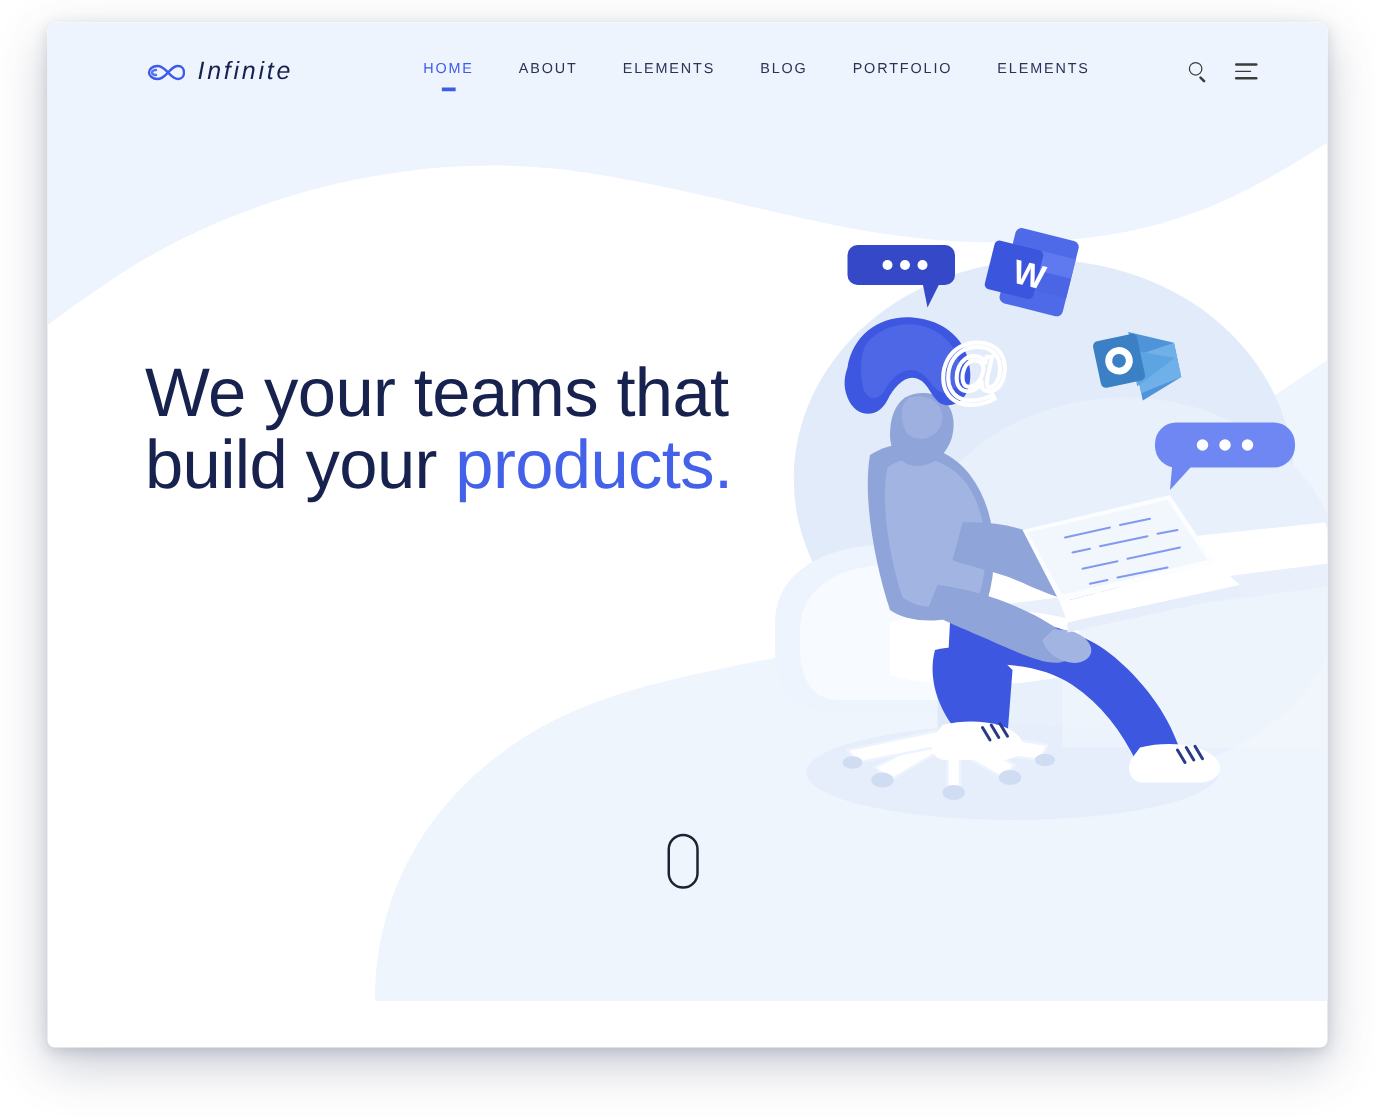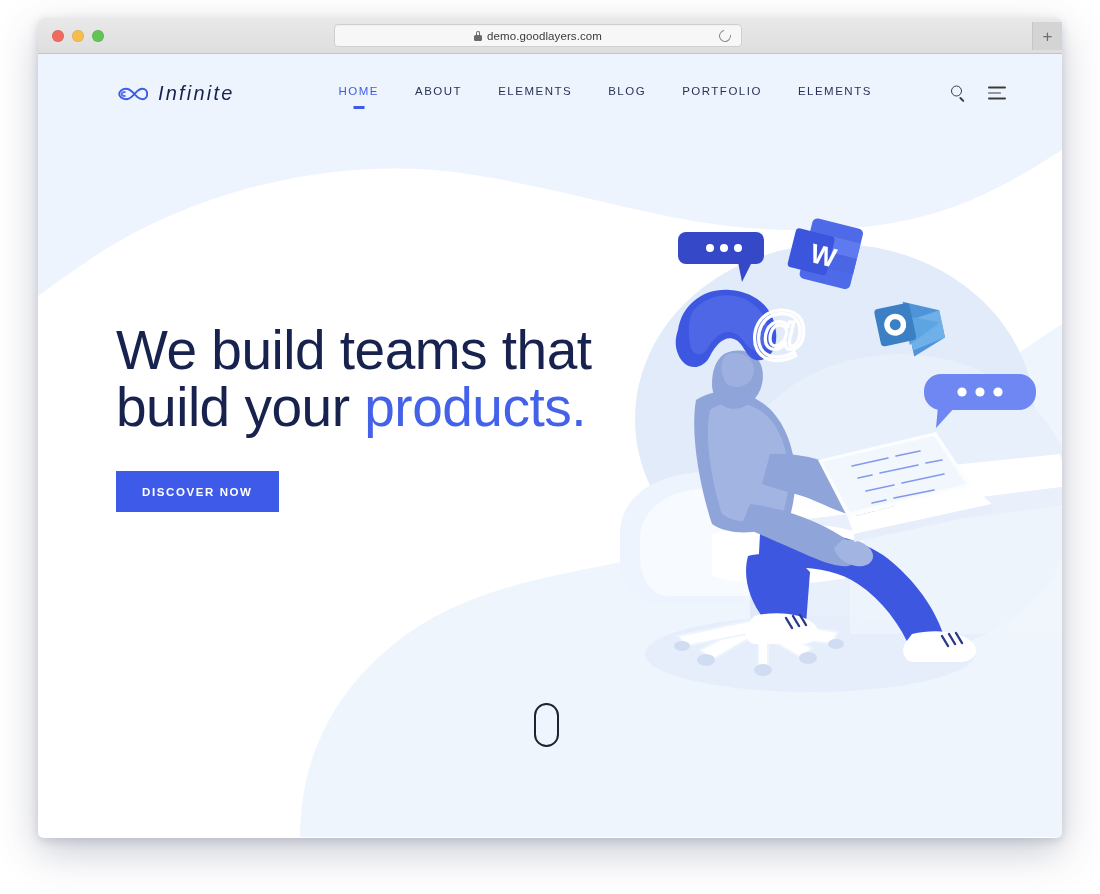--- a/index.html
+++ b/index.html
@@ -170,38 +170,20 @@
     position: absolute; right: -8px; top: 150px;
     width: 470px; height: 510px;
     z-index: 3;
   }
 </style>
 </head>
 <body>
 
 <div class="window-shadow">
 
-  <div class="chrome-bar">
-    <div class="traffic">
-      <span class="dot red"></span>
-      <span class="dot yellow"></span>
-      <span class="dot green"></span>
-    </div>
-
-    <div class="urlbar">
-      <span class="lock-icon">
-        <span class="shackle"></span>
-          <span class="body"></span>
-      </span>
-      <span class="url-text">demo.goodlayers.com</span>
-      <span class="reload-icon"></span>
-    </div>
-
-    <div class="newtab-btn">+</div>
-  </div>
 
   <div class="viewport">
 
     <svg class="bg-svg" viewBox="0 0 1024 783" preserveAspectRatio="none">
       <path d="M0,0 L1024,0 L1024,96 C940,150 880,176 760,176 C640,176 560,140 430,120
                C300,100 160,136 60,200 C36,216 16,230 0,242 Z" fill="#eef4fd"></path>
       <path d="M1024,270 L1024,783 L262,783 C262,700 300,628 372,578 C470,510 600,520 716,470
                C830,422 900,350 1024,270 Z" fill="#eff5fd"></path>
     </svg>
 
@@ -374,22 +356,21 @@
         <path d="M30,26 L64,22 L64,50 L30,56 Z" fill="#6fb0e8"></path>
         <path d="M28,20 L62,34 L28,50 Z" fill="#5da4e2"></path>
         <rect x="0" y="8" width="36" height="38" rx="4" fill="#3b7fc4"></rect>
         <circle cx="18" cy="27" r="11" fill="#ffffff"></circle>
         <circle cx="18" cy="27" r="5.5" fill="#3b7fc4"></circle>
       </g>
     </svg>
 
     <div class="hero">
       <h1 class="hero-title">
-        <span>We build teams that</span><br>
+        <span>We your teams that</span><br>
         <span>build your </span><span class="accent">products.</span>
       </h1>
-      <button class="cta">DISCOVER NOW</button>
     </div>
 
     <div class="scroll-indicator"></div>
 
   </div>
 </div>
 
 </body></html>

